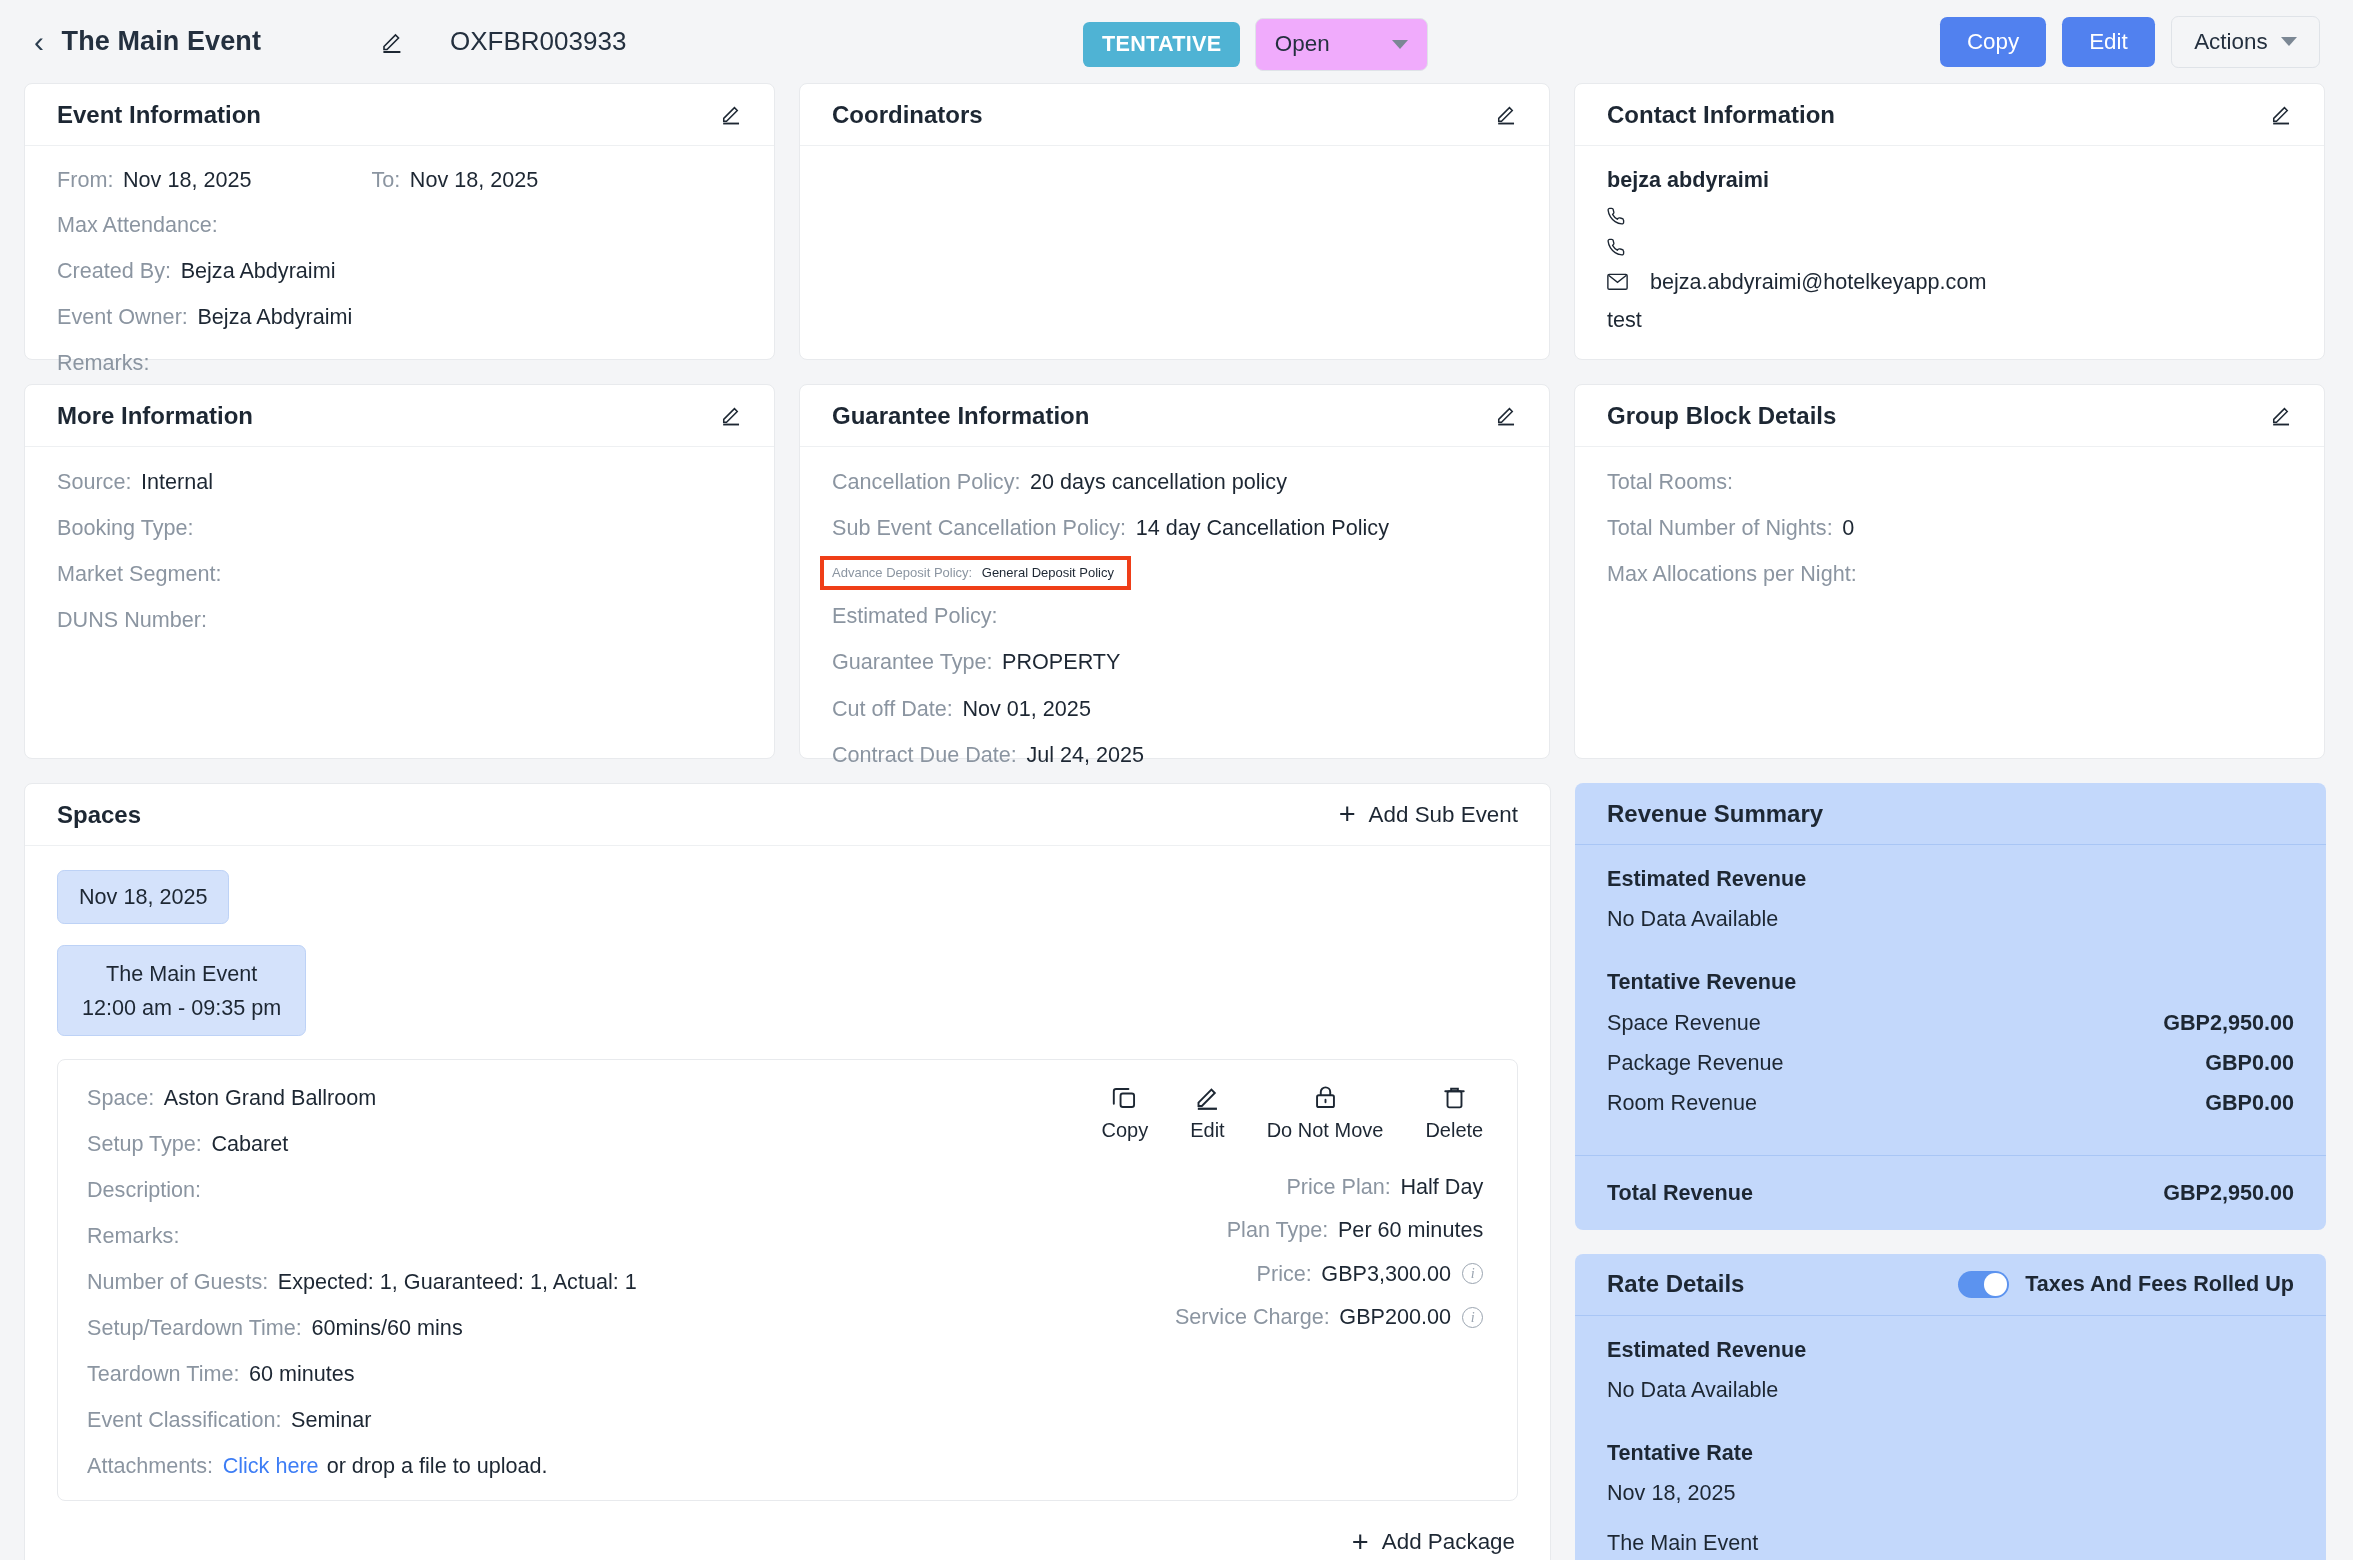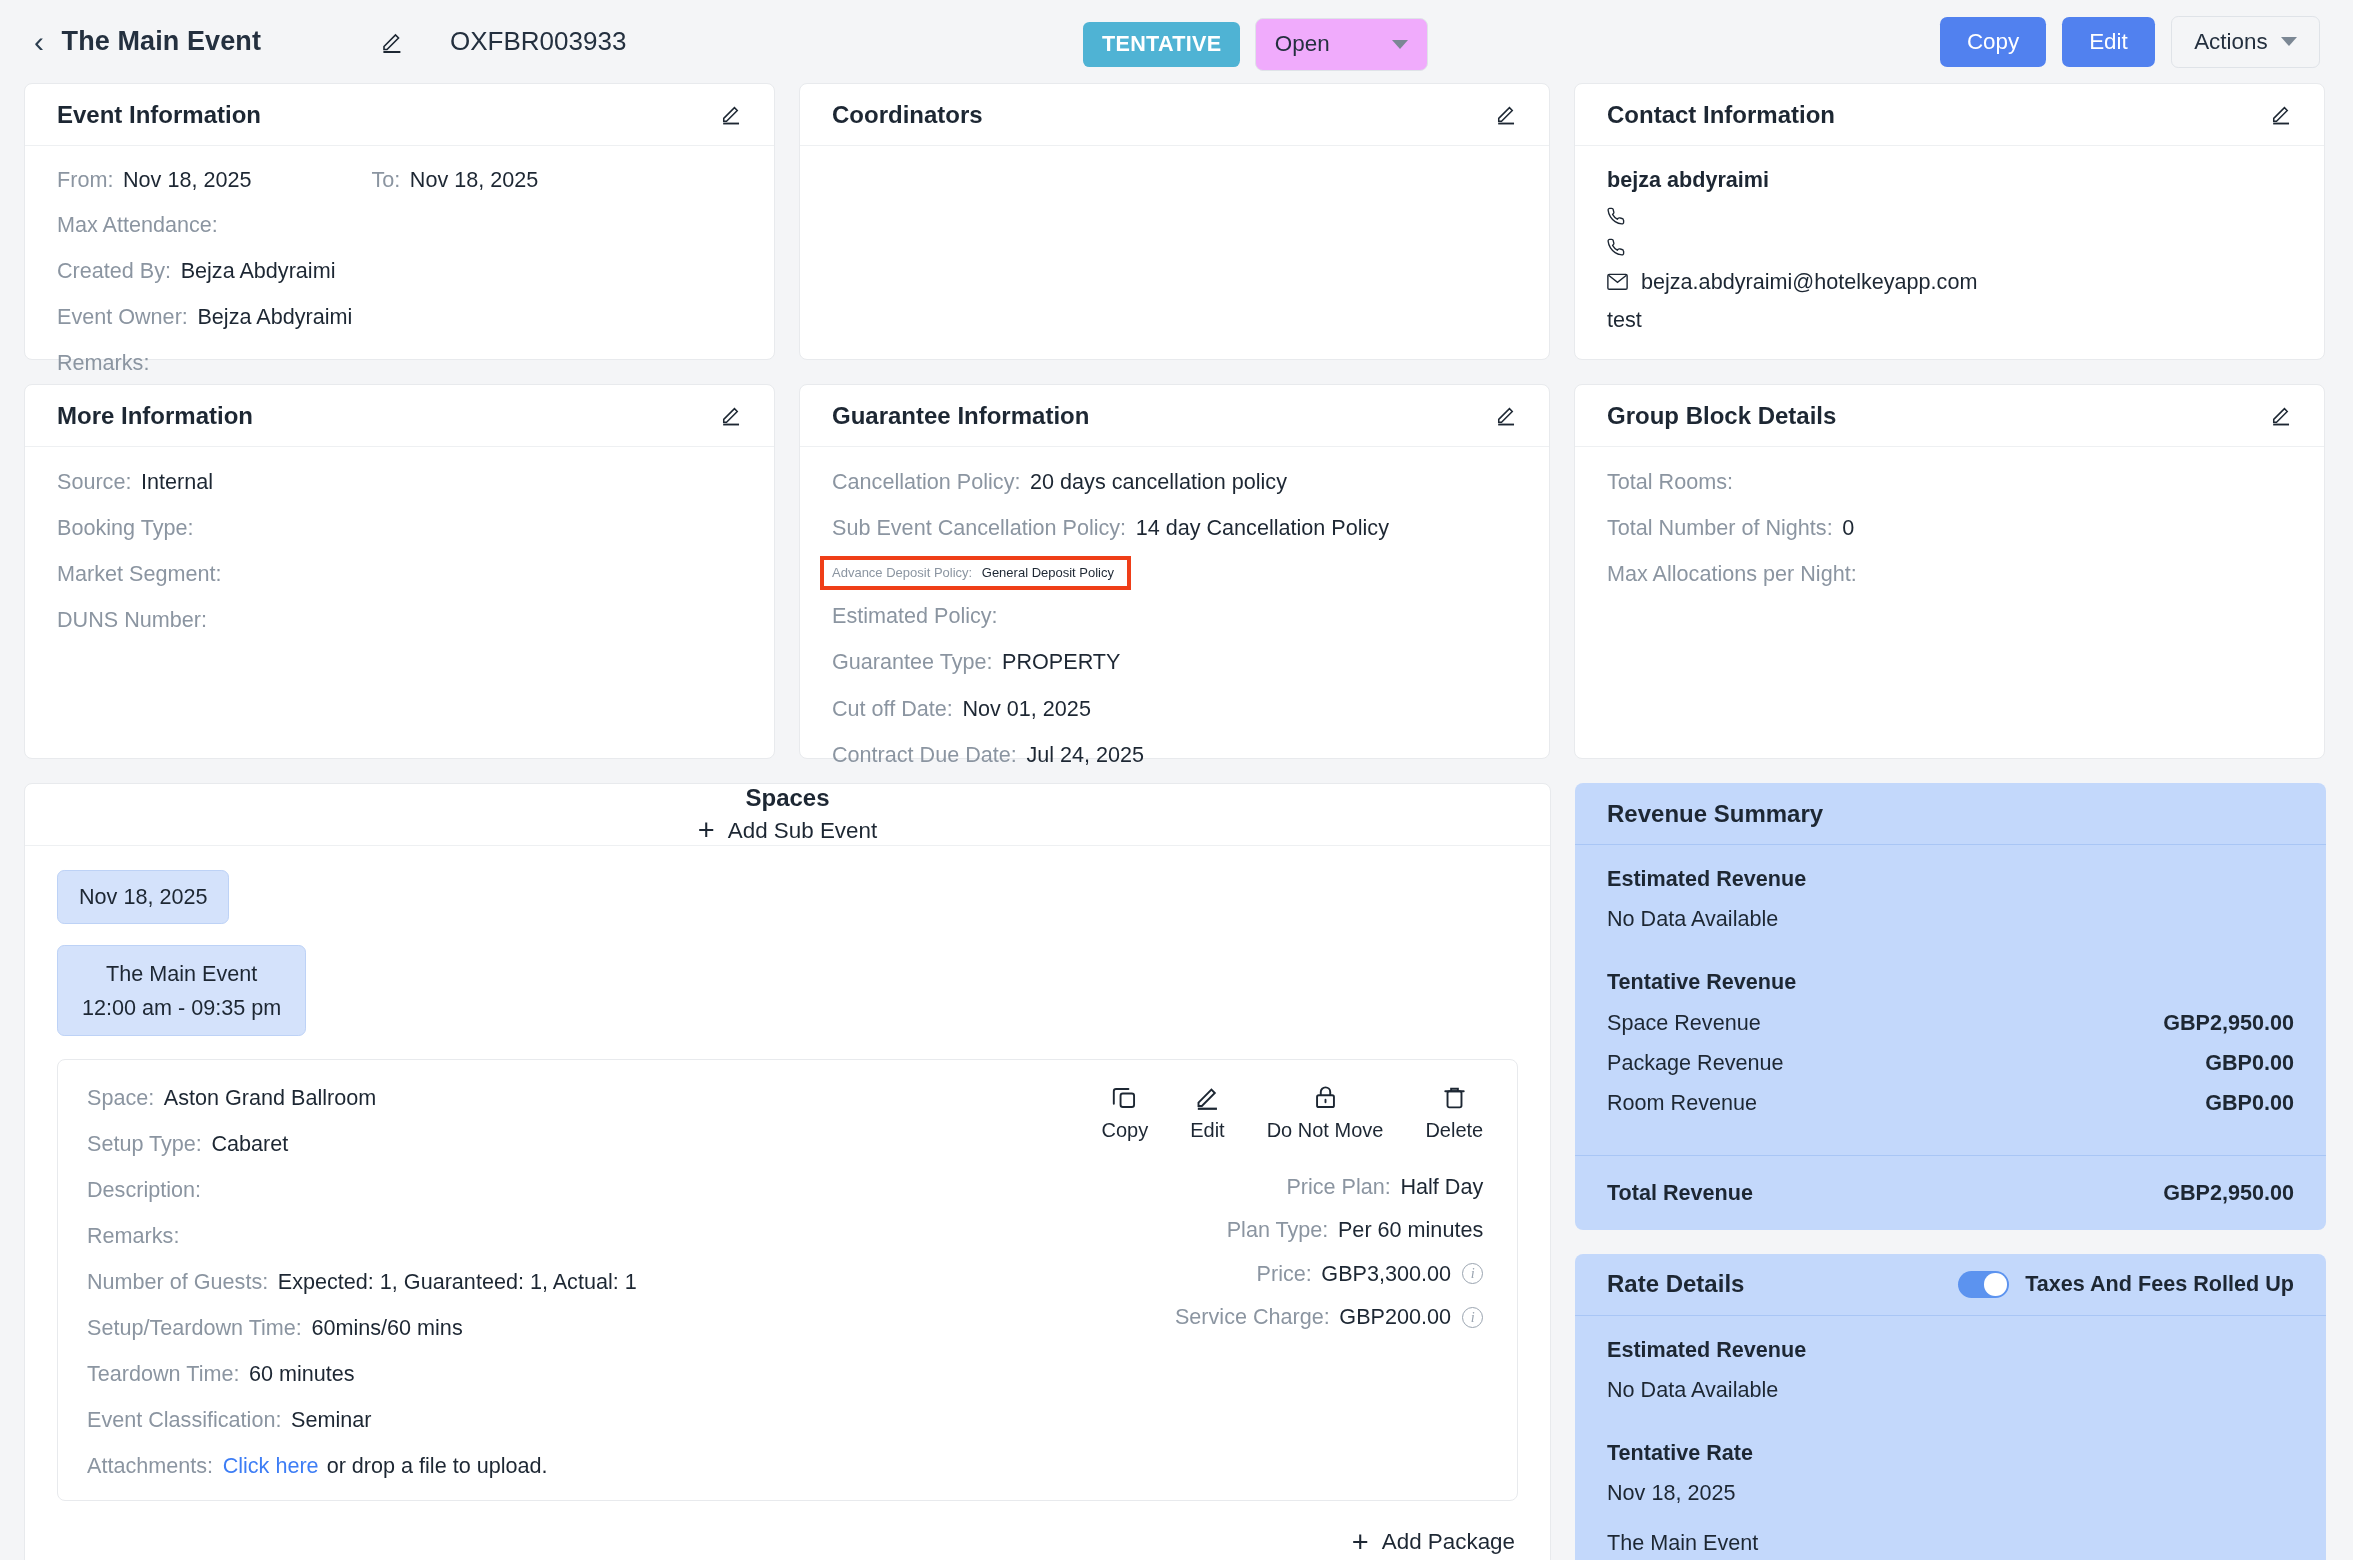--- a/index.html
+++ b/index.html
@@ -87,21 +87,21 @@
 
   .edit-icon { cursor: pointer; display: flex; align-items: center; }
 
   
   .row-2col { display: flex; align-items: baseline; margin-bottom: 17.6px; font-size: 21.6px; }
   .row-2col .seg { display: flex; align-items: baseline; }
   .row-2col .seg.to { margin-left: 120px; }
 
   
   .contact-name { font-size: 21.6px; font-weight: 700; color: #1d2733; margin-bottom: 13.6px; }
-  .contact-line { display: flex; align-items: center; gap: 13px; font-size: 21.6px; color: #1d2733; margin-bottom: 12px; }
+  .contact-line { display: flex; align-items: center; gap: 22px; font-size: 21.6px; color: #1d2733; margin-bottom: 12px; }
   .contact-line.plain { margin-bottom: 15px; }
 
   
   .highlight {
     outline: 4.8px solid #ef3e18;
     background: #fff;
     padding: 4.8px 13px 6.4px 8px;
     margin-left: -8px;
     margin-bottom: 16px;
     display: inline-flex;
@@ -111,21 +111,21 @@
   
   .lower {
     padding: 0 24px;
     display: grid;
     grid-template-columns: 1527px 751px;
     gap: 24px;
     margin-top: 24px;
   }
   .spaces-head {
     height: 62px; display: flex; align-items: center; justify-content: space-between;
-    padding: 0 32px; border-bottom: 0.8px solid #eef0f2; flex-direction: column;
+    padding: 0 32px; border-bottom: 0.8px solid #eef0f2;
   }
   .add-link {
     display: flex; align-items: center; gap: 13px;
     font-size: 22.4px; color: #1d2733; cursor: pointer; font-weight: 400;
   }
   .plus { font-size: 29px; line-height: 1; color: #1d2733; font-weight: 300;}
 
   .chip {
     display: inline-block; background: #d4e2fb; border: 0.8px solid #bdd2f6;
     border-radius: 7.2px; font-size: 21.6px; color: #1d2733;

